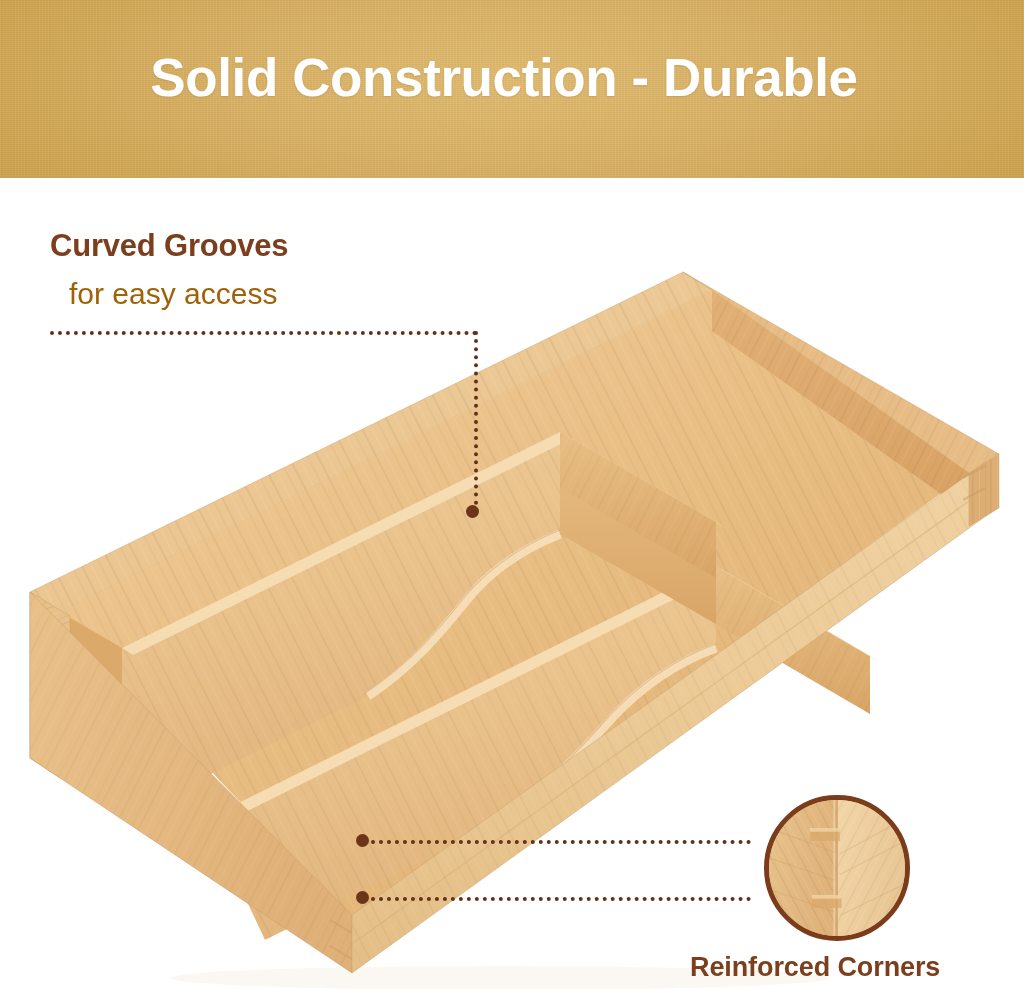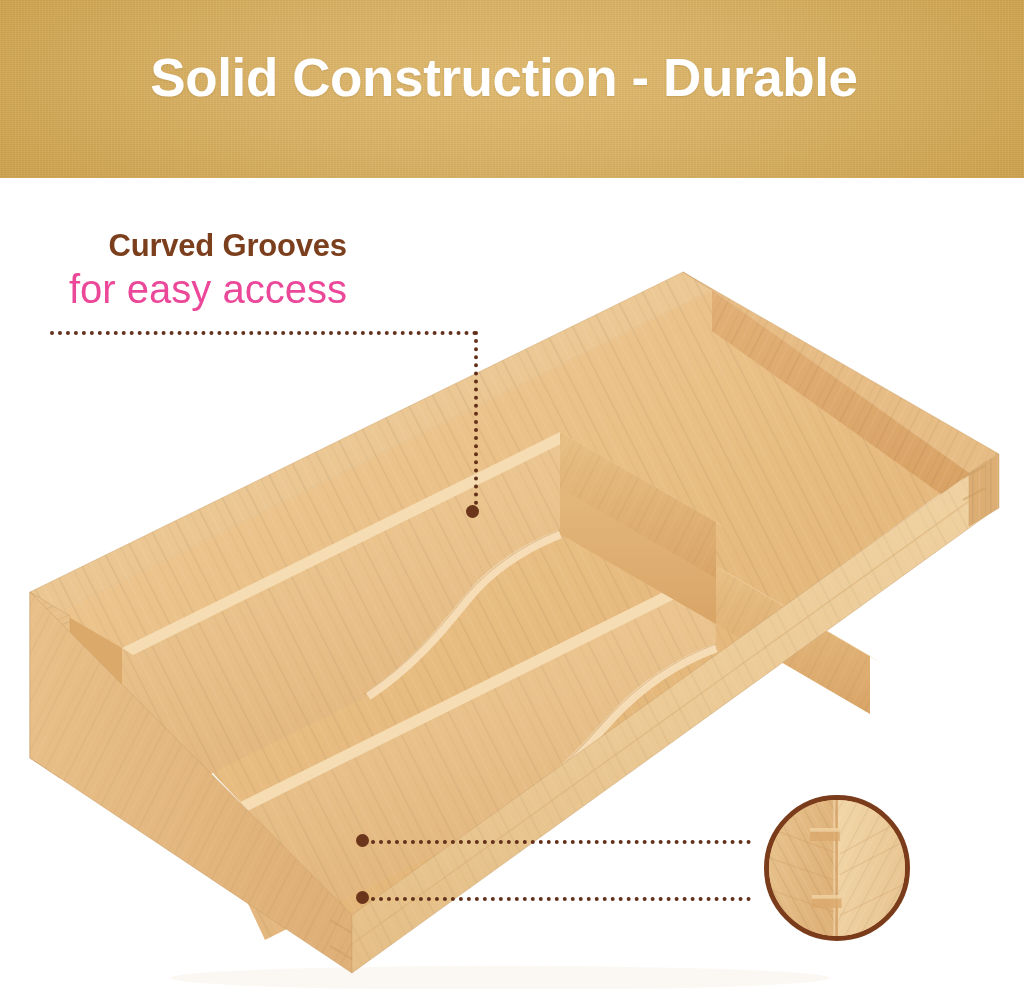--- a/index.html
+++ b/index.html
@@ -62,27 +62,27 @@
   .callout-curved .line1 {
     color: #7c3f1d;
     font-size: 31px;
     font-weight: bold;
     line-height: 1.15;
     letter-spacing: -0.2px;
     white-space: nowrap;
     text-align: right;
   }
   .callout-curved .line2 {
-    color: #ec4899;
-    font-size: 40px;
+    color: #a16207;
+    font-size: 30px;
     font-weight: normal;
     line-height: 1.2;
     white-space: nowrap;
     padding-left: 19px;
-    margin-top: 1px;
+    margin-top: 12px;
   }
   .callout-corners {
     position: absolute;
     left: 690px;
     top: 952px;
     color: #7c3f1d;
     font-size: 27px;
     font-weight: bold;
     letter-spacing: -0.1px;
     white-space: nowrap;
@@ -408,14 +408,15 @@
       <path d="M 44,30 L 76,30 L 76,34 L 44,34 Z" fill="#f0d3a4" opacity=".8"></path>
       <path d="M 46,104 L 78,104 L 78,116 L 46,116 Z" fill="#d9a86c" opacity=".75"></path>
       <path d="M 46,102 L 78,102 L 78,106 L 46,106 Z" fill="#f0d3a4" opacity=".8"></path>
 
       <path d="M 76,58 L 146,20 M 76,80 L 146,44 M 76,124 L 146,90" stroke="#d8ab73" stroke-width="1.4" opacity=".45" fill="none"></path>
 
       <path d="M 0,62 L 70,86 M 0,30 L 70,56 M 0,96 L 70,120" stroke="#d3a167" stroke-width="1.4" opacity=".4" fill="none"></path>
     </svg>
   </div>
 
+  <div class="callout-corners">Reinforced Corners</div>
 
 </div>
 
 </body></html>

